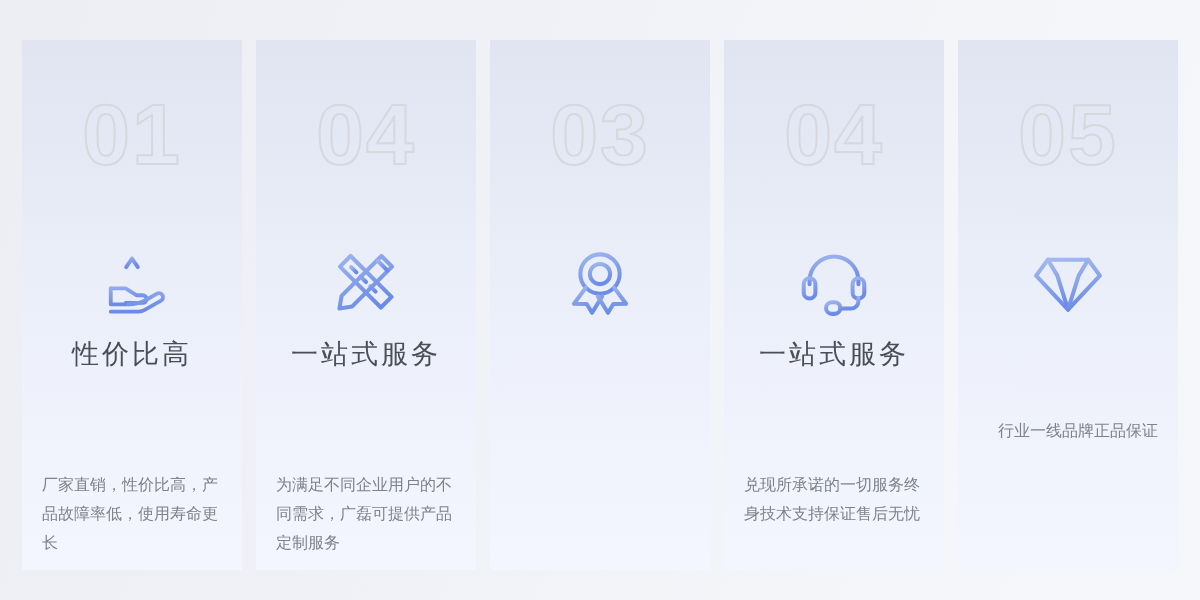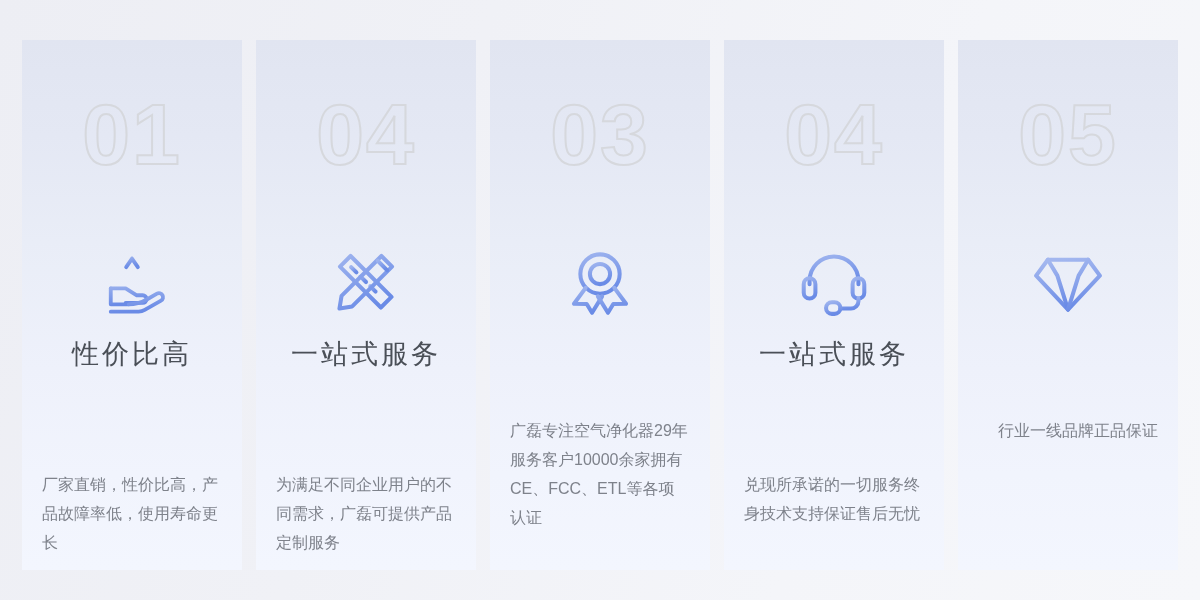--- a/index.html
+++ b/index.html
@@ -166,21 +166,20 @@
           </linearGradient>
         </defs>
         <g stroke="url(#g3)" stroke-width="3.8" stroke-linecap="round" stroke-linejoin="round">
           <circle cx="32" cy="24.5" r="18.5"></circle>
           <circle cx="32" cy="24.5" r="9.5"></circle>
           <path d="M18.5 37.5 L7.5 52.5 l12 0.2 l5 8.3 l9.5 -15.5"></path>
           <path d="M45.5 37.5 L56.5 52.5 l-12 0.2 l-5 8.3 L30 45.5"></path>
         </g>
       </svg>
     </div>
-    <div class="card-desc">广磊专注空气净化器29年服务客户10000余家拥有CE、FCC、ETL等各项认证</div>
   </div>
 
   <div class="card">
     <div class="card-number">04</div>
     <div class="icon-wrap">
       <svg viewBox="0 0 64 64" fill="none" xmlns="http://www.w3.org/2000/svg">
         <defs>
           <linearGradient id="g4" x1="0.2" y1="0" x2="0.5" y2="1">
             <stop offset="0" stop-color="#9cb2ee"></stop>
             <stop offset="1" stop-color="#6a8be6"></stop>

